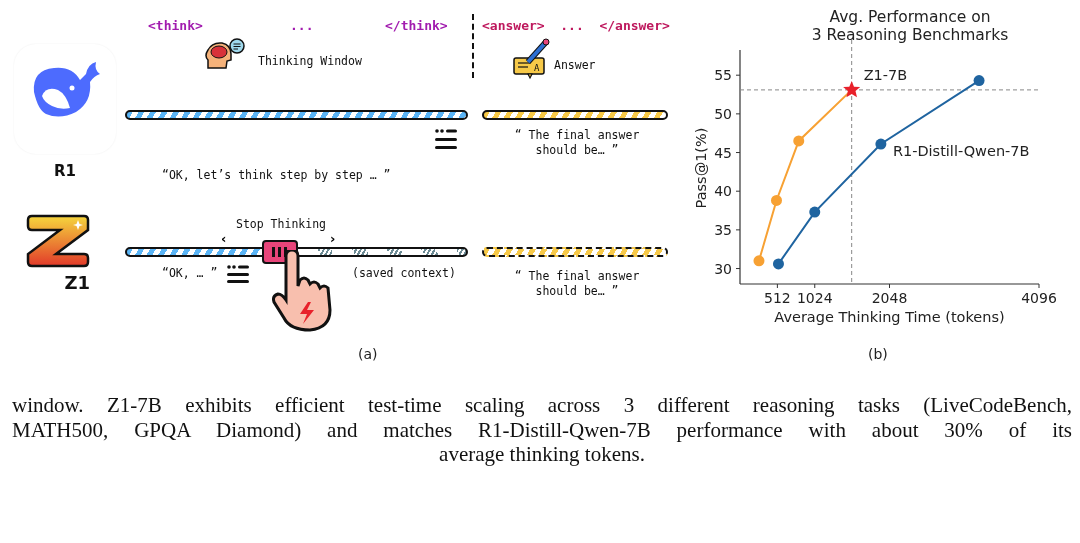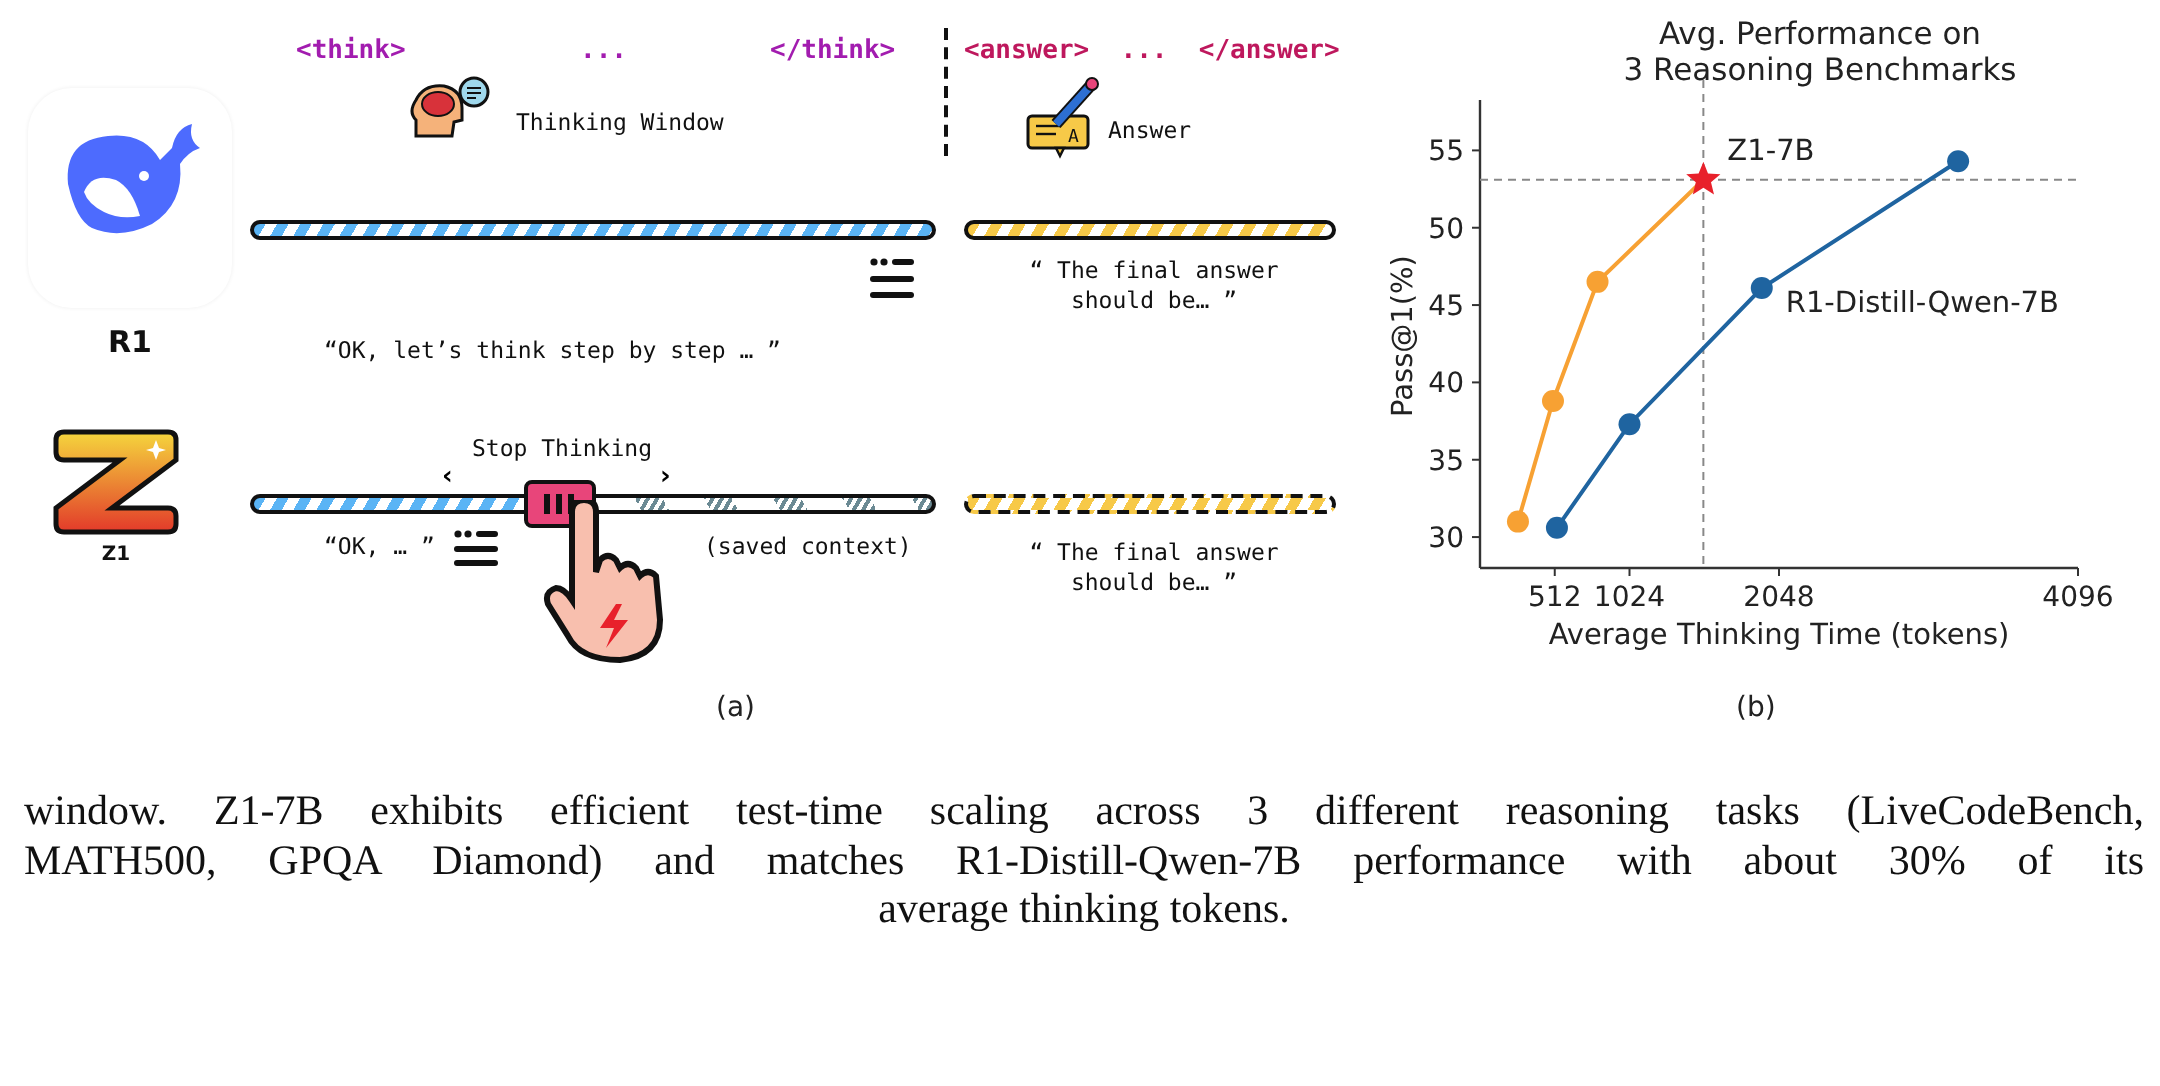--- a/index.html
+++ b/index.html
@@ -89,21 +89,21 @@
       <defs>
           <linearGradient id="zg" x1="0" y1="0" x2="0" y2="1">
             <stop offset="0" stop-color="#f5d63d"></stop>
             <stop offset="1" stop-color="#e23a2a"></stop>
           </linearGradient>
         </defs>
       <path d="M6 4 L58 4 Q62 4 62 8 L62 18 L30 42 L58 42 Q62 42 62 46 L62 50 Q62 54 58 54 L6 54 Q2 54 2 50 L2 42 L34 18 L6 18 Q2 18 2 14 L2 8 Q2 4 6 4 Z" fill="url(#zg)" stroke="#111" stroke-width="2.5"></path>
       <path d="M52 8 L53.5 12 L57 13 L53.5 14 L52 18 L50.5 14 L47 13 L50.5 12 Z" fill="#fff"></path>
     </svg>
   </div>
-  <div class="abs" style="left:26px;top:272px;width:64px;text-align:center;font-weight:bold;font-size:10px;color:#111;">Z1</div>
+  <div class="abs" style="left:26px;top:272px;width:64px;text-align:right;font-weight:bold;font-size:18px;color:#111;">Z1</div>
 
   <div class="abs mono small" style="left:236px;top:217px;">Stop Thinking</div>
   <div class="abs" style="left:221px;top:231px;font-weight:bold;font-size:13px;">‹</div>
   <div class="abs" style="left:330px;top:231px;font-weight:bold;font-size:13px;">›</div>
   <div class="bar bar-blue" style="left:125px;top:247px;width:145px;"></div>
   <div class="bar bar-saved" style="left:284px;top:247px;width:184px;"></div>
   <div class="bar bar-dash" style="left:482px;top:247px;width:186px;"></div>
   <div class="abs" style="left:262px;top:240px;width:36px;height:24px;background:#e8457a;border:2.5px solid #111;border-radius:4px;box-sizing:border-box;">
     <div class="abs" style="left:8px;top:5px;width:3px;height:10px;background:#111;"></div>
     <div class="abs" style="left:14px;top:5px;width:3px;height:10px;background:#111;"></div>

